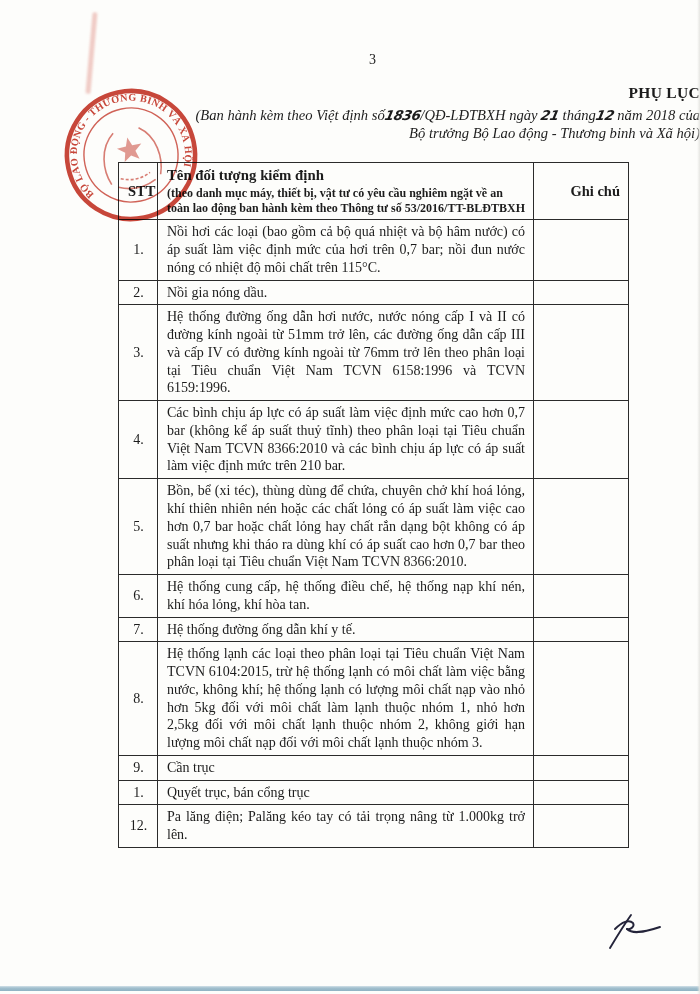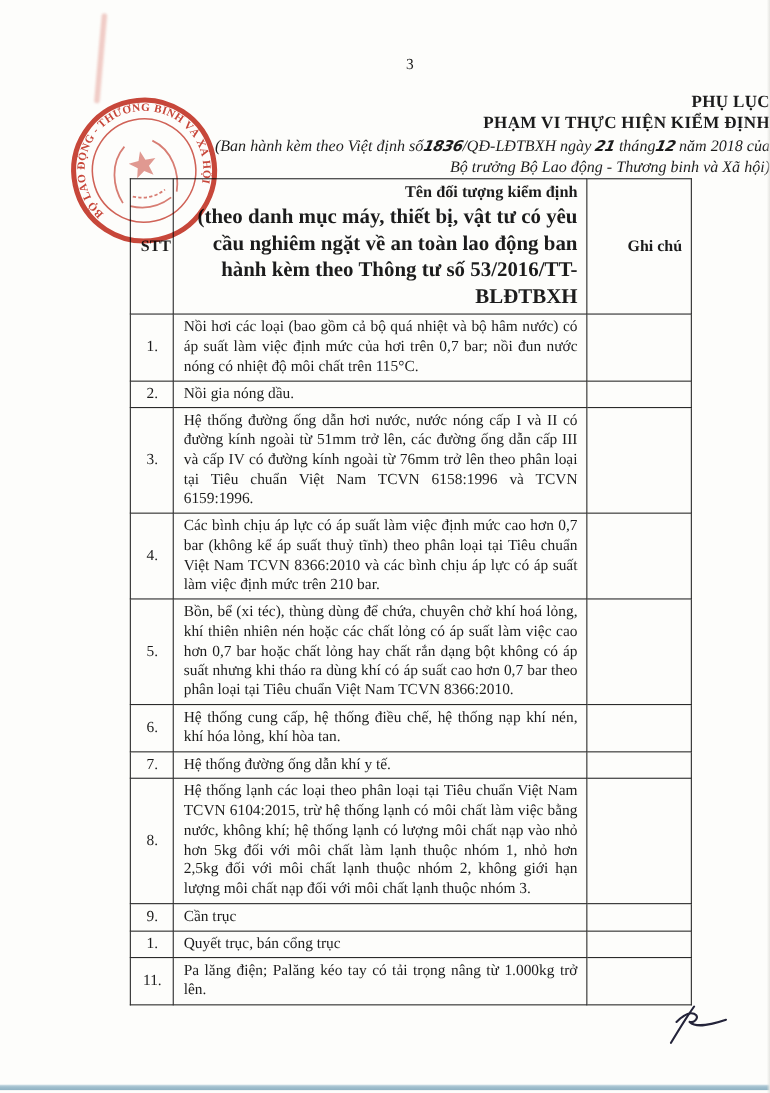--- a/index.html
+++ b/index.html
@@ -22,24 +22,24 @@
   table.main{
     position:absolute;left:118px;top:162px;width:510px;
     border-collapse:collapse;table-layout:fixed;
     font-size:14px;line-height:1.27;
   }
   table.main td,table.main th{
     border:1.6px solid #2b2b2b;vertical-align:middle;
     padding:3px 8px 3px 9px;
   }
   th.stt-h{width:39px;text-align:left;font-size:14.5px;padding:2px;}
-  th.name-h{width:376px;vertical-align:top;text-align:right;padding:4px 6px;}
+  th.name-h{width:376px;vertical-align:top;text-align:left;padding:4px 6px;}
   th.note-h{width:95px;vertical-align:top;text-align:right;font-size:14.5px;padding-top:5px;}
   .name-h .nh-title{font-weight:bold;font-size:14.8px;}
-  .name-h .nh-desc{font-weight:bold;font-size:19px;margin-top:1px;}
+  .name-h .nh-desc{font-weight:bold;font-size:12px;margin-top:1px;}
   td.stt-c{text-align:center;padding:2px;}
   td.name-c{text-align:justify;}
   td.note-c{}
   
   .stamp{position:absolute;left:56px;top:80px;width:150px;height:150px;
     mix-blend-mode:multiply;opacity:.88;pointer-events:none;}
   .red-streak{
     position:absolute;left:89px;top:12px;width:5px;height:82px;
     background:rgba(210,80,66,.28);border-radius:4px;transform:rotate(5deg);
     filter:blur(1px);mix-blend-mode:multiply;
@@ -58,21 +58,20 @@
 <body>
 
 <div class="page">
 
   <div class="red-streak"></div>
 
   <div class="page-number">3</div>
 
   <div class="doc-header">
     <div class="title1">PHỤ LỤC</div>
-    <div class="title2">PHẠM VI THỰC HIỆN KIỂM ĐỊNH</div>
     <div class="subtitle">
       <span>(Ban hành kèm theo Việt định số</span><span class="hw">1836</span><span>/QĐ-LĐTBXH ngày </span><span class="hw">21</span><span> tháng</span><span class="hw">12</span><span> năm 2018 của</span>
       <br>
       <span>Bộ trưởng Bộ Lao động - Thương binh và Xã hội)</span>
     </div>
   </div>
 
   <table class="main">
     <colgroup>
         <col style="width:39px">
@@ -134,21 +133,21 @@
           <td class="stt-c">9.</td>
           <td class="name-c">Cần trục</td>
           <td class="note-c"></td>
         </tr>
         <tr>
           <td class="stt-c">1.</td>
           <td class="name-c">Quyết trục, bán cổng trục</td>
           <td class="note-c"></td>
         </tr>
         <tr>
-          <td class="stt-c">11.</td>
+          <td class="stt-c">12.</td>
           <td class="name-c">Pa lăng điện; Palăng kéo tay có tải trọng nâng từ 1.000kg trở lên.</td>
           <td class="note-c"></td>
         </tr>
       </tbody>
   </table>
 
   <svg class="stamp" viewBox="0 0 150 150">
     <g transform="rotate(-12 75 75)" stroke="#c22d1f" fill="none">
       <circle cx="75" cy="75" r="64" stroke-width="4.6"></circle>
       <circle cx="75" cy="75" r="47" stroke-width="1.4" opacity=".85"></circle>

